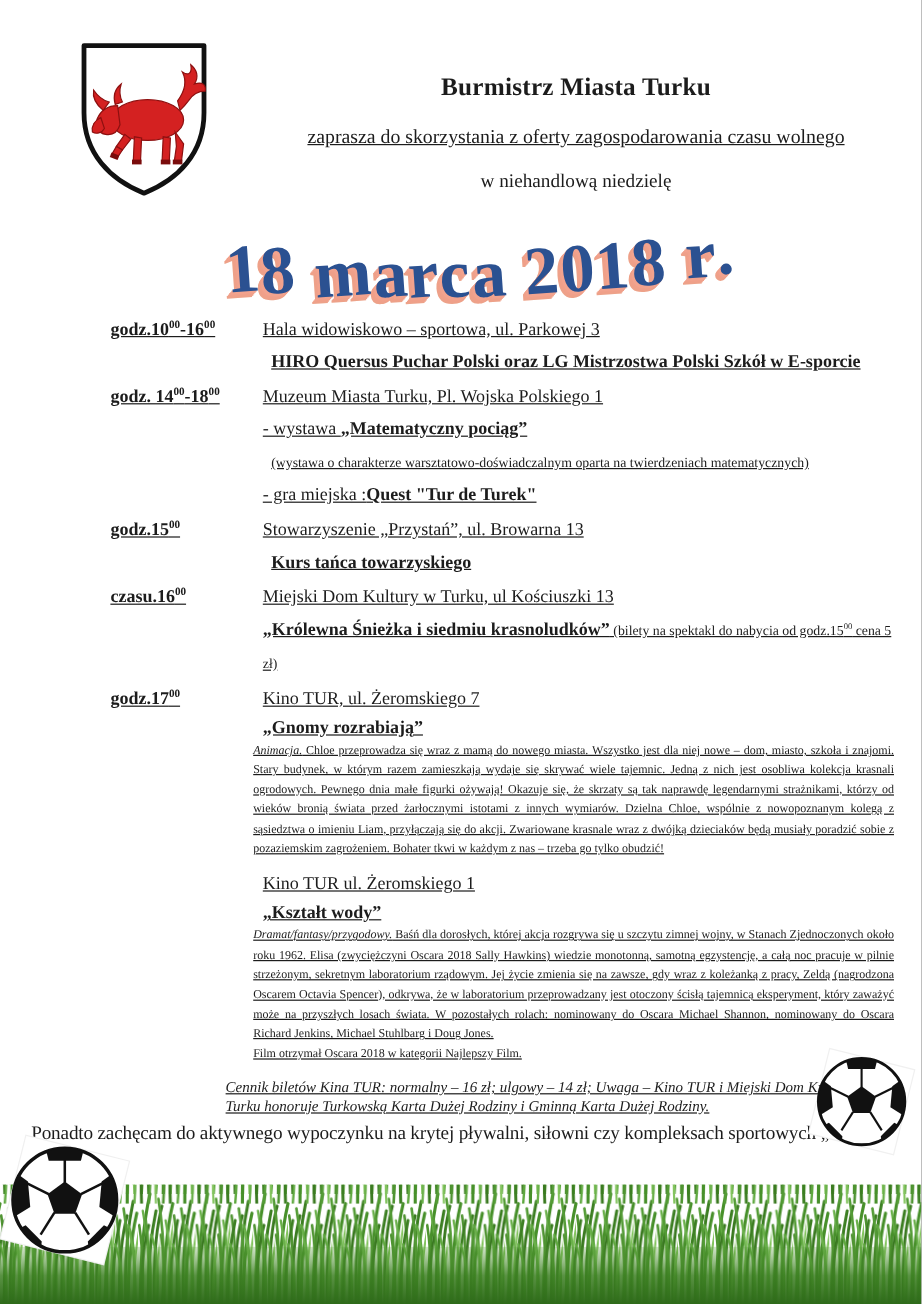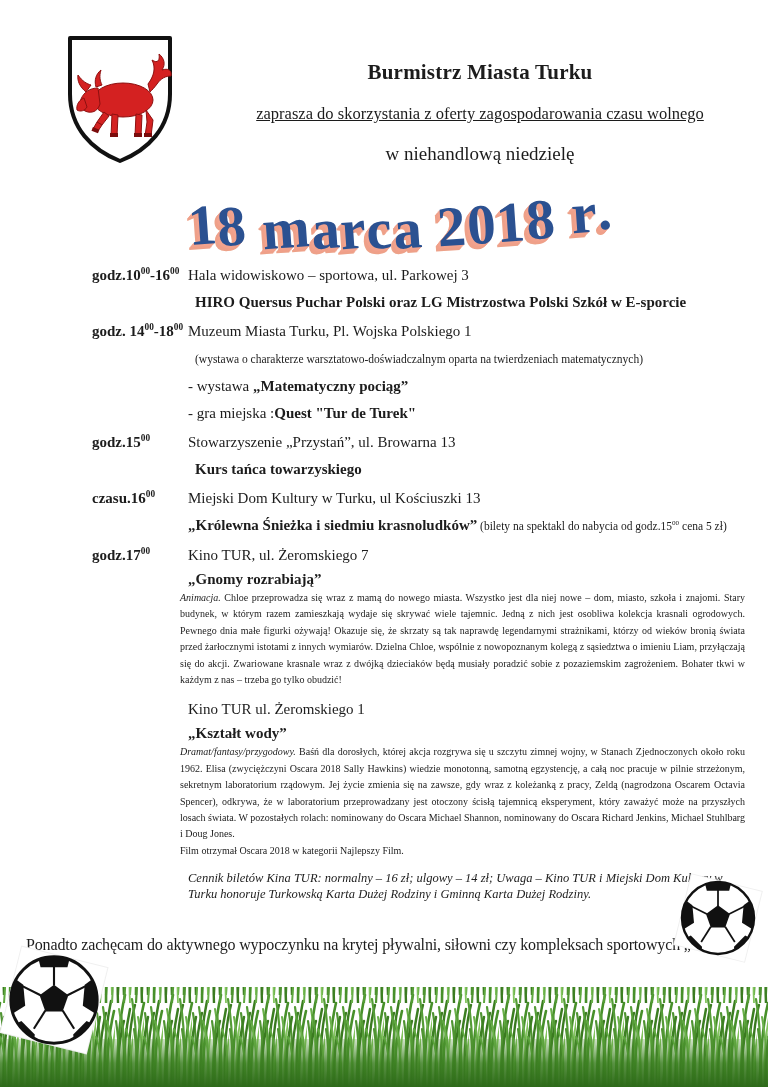--- a/index.html
+++ b/index.html
@@ -6,37 +6,37 @@
   #page{
     position:relative;width:768px;height:1087px;background:#ffffff;
     font-family:"Liberation Serif","DejaVu Serif",serif;color:#1c1c1c;
     overflow:hidden;margin:0 auto;
   }
   
   #crest{position:absolute;left:60px;top:32px;width:120px;height:134px;}
   .hline{position:absolute;left:200px;width:560px;text-align:center;}
   #title{top:60px;font-size:21px;font-weight:bold;letter-spacing:.2px;}
   #sub1{top:104px;font-size:16.5px;text-decoration:underline;}
-  #sub2{top:143px;font-size:19px;}
+  #sub2{top:143px;font-size:16px;}
   
   #date{
     position:absolute;top:192px;left:110px;width:580px;text-align:center;
     font-size:57px;font-weight:bold;letter-spacing:1px;
     color:#2b5191;
     text-shadow:-1px 1px 0 #f2a38e,-2px 2px 0 #f2a38e,-3px 3px 0 #f0a08a,
                 -4px 4px 0 #efa089,-5px 5px 0 #eda289;
     white-space:nowrap;
   }
   #date span{display:inline-block;}
   
-  #schedule{position:absolute;top:262px;left:0;width:768px;padding:0;}
+  #schedule{position:absolute;top:262px;left:0;width:768px;padding:0;text-decoration:underline;}
   .entry{display:grid;grid-template-columns:92px 88px 565px;margin-bottom:2px;}
   .entry.gap-top{margin-top:8px;}
   .tcell{grid-column:2;font-weight:bold;font-size:15px;line-height:27px;white-space:nowrap;}
-  .lines{grid-column:3;}
+  .lines{grid-column:3;margin-left:31px;}
   .ln{font-size:15px;line-height:27px;padding-left:8px;}
   .ln.ind{padding-left:15px;}
   .ln.title-ln{line-height:21px;font-size:15px;}
   .ln .sm{font-size:11.5px;}
   .para{font-size:10px;line-height:16.4px;text-align:justify;padding-left:0;}
   sup{font-size:.62em;line-height:0;}
   b{font-weight:bold;} i{font-style:italic;}
   
   #cennik{
     position:relative;left:188px;width:558px;font-style:italic;
@@ -100,22 +100,22 @@
         <div class="tcell"><span>godz.10</span><span><sup>00</sup></span><span>-16</span><span><sup>00</sup></span></div>
         <div class="lines">
           <div class="ln"><span>Hala widowiskowo – sportowa, ul. Parkowej 3</span></div>
           <div class="ln ind"><b>HIRO Quersus Puchar Polski oraz LG Mistrzostwa Polski Szkół w E-sporcie</b></div>
         </div>
       </div>
       <div class="entry">
         <div class="tcell"><span>godz. 14</span><span><sup>00</sup></span><span>-18</span><span><sup>00</sup></span></div>
         <div class="lines">
           <div class="ln"><span>Muzeum Miasta Turku, Pl. Wojska Polskiego 1</span></div>
+          <div class="ln"><span>- wystawa </span><b>„Matematyczny pociąg”</b></div>
           <div class="ln ind"><span class="sm">(wystawa o charakterze warsztatowo-doświadczalnym oparta na twierdzeniach matematycznych)</span></div>
-          <div class="ln"><span>- wystawa </span><b>„Matematyczny pociąg”</b></div>
           <div class="ln"><span>- gra miejska :</span><b>Quest "Tur de Turek"</b></div>
         </div>
       </div>
       <div class="entry">
         <div class="tcell"><span>godz.15</span><span><sup>00</sup></span></div>
         <div class="lines">
           <div class="ln"><span>Stowarzyszenie „Przystań”,  ul. Browarna 13</span></div>
           <div class="ln ind"><b>Kurs tańca towarzyskiego</b></div>
         </div>
       </div>

